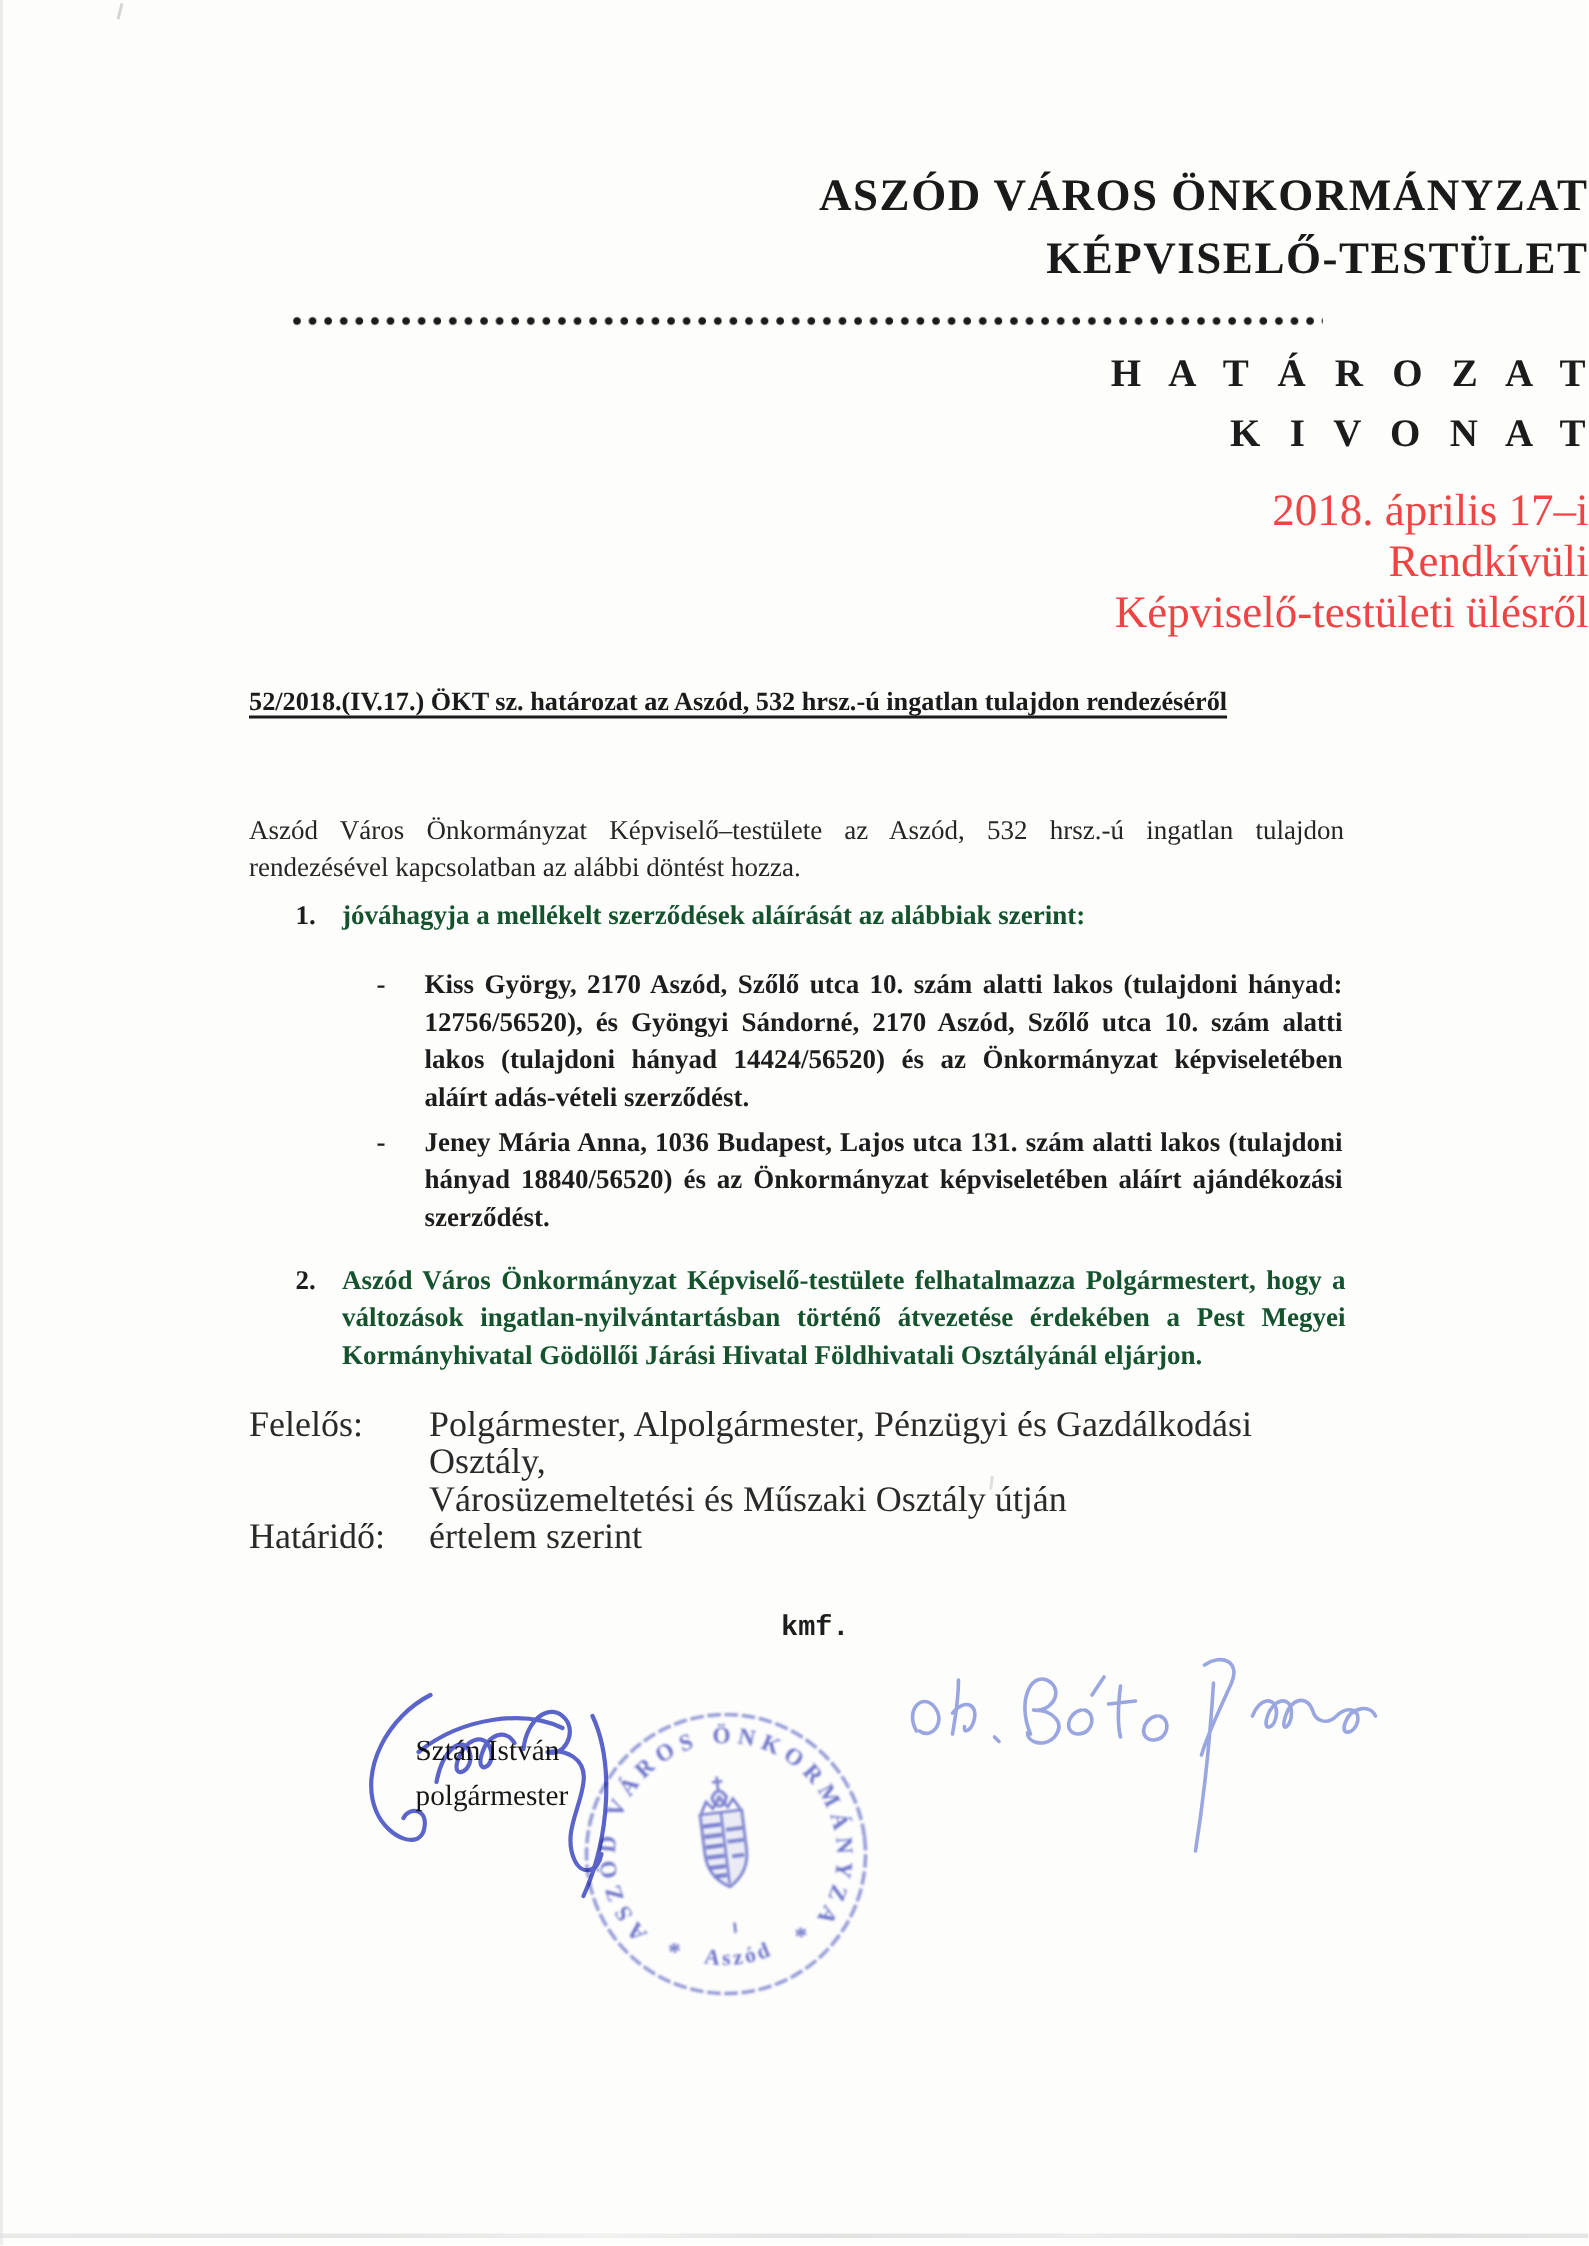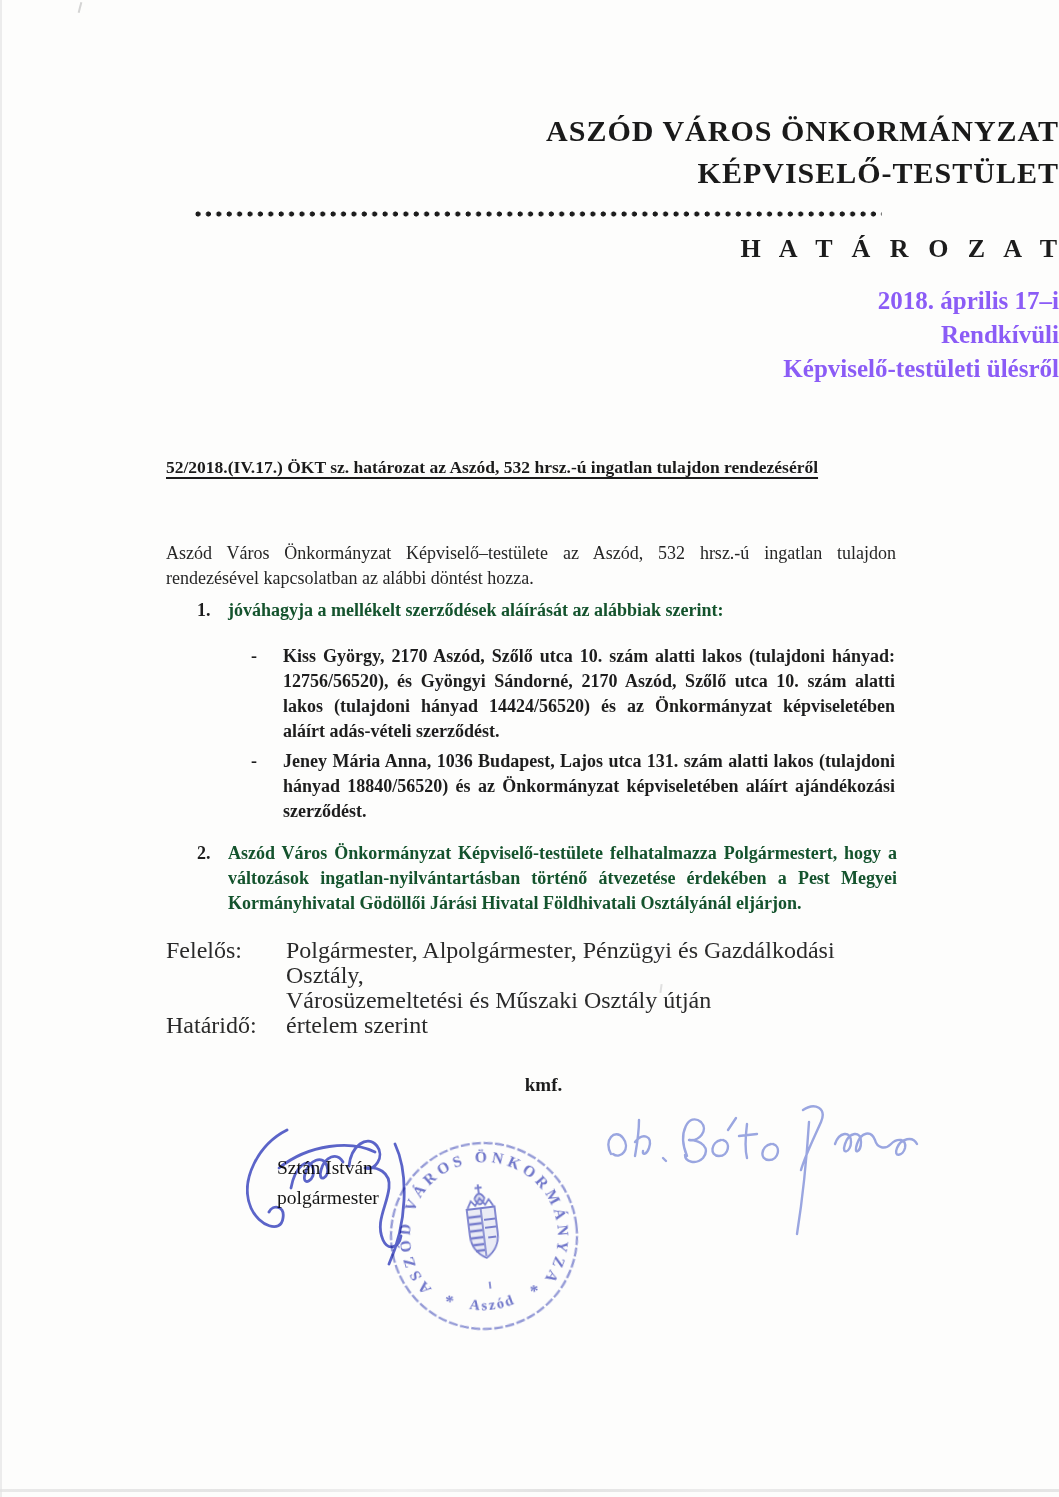--- a/index.html
+++ b/index.html
@@ -14,21 +14,21 @@
   .doc-header { position:absolute; left:0; right:0; top:110px; text-align:right; }
   .org-line { font-size:30px; line-height:42px; font-weight:bold; letter-spacing:1px; color:#1a1a1a; }
   .dotted-rule {
     margin:15px auto 0; width:688px; height:10px; transform:translateX(8px);
     background-image:radial-gradient(circle at 4px 5px, #1c1c1c 2.25px, rgba(0,0,0,0) 2.85px);
     background-size:10.4px 10px; background-repeat:repeat-x;
   }
   .doc-type { margin-top:10px;padding-left:36px; }
   .doc-type-line { font-size:26px; line-height:40px; font-weight:bold; letter-spacing:2px; word-spacing:9px; color:#1c1c1c; }
   .session { margin-top:15px; }
-  .session-line { font-size:25px; line-height:34px; font-weight:bold; color:#8b5cf6; }
+  .session-line { font-size:30px; line-height:34px; font-weight:normal; color:#ef4444; }
   
   .subject {
     position:absolute; left:166px; top:457px; white-space:nowrap;
     font-size:17.5px; font-weight:bold; color:#1b1b1b;
     text-decoration:underline; text-underline-offset:4px; text-decoration-thickness:1.8px;
   }
   .intro {
     position:absolute; left:166px; top:524px; width:730px;
     font-size:18px; line-height:25px; text-align:justify; color:#262626;margin-top:17px;
   }
@@ -40,21 +40,21 @@
   .sub-row { display:flex; margin-bottom:5px; }
   .sub-dash { width:32px; font-weight:bold; color:#1d1d1d; }
   .sub-text { width:612px; text-align:justify; font-weight:bold; color:#1d1d1d; }
   .item2 { margin-top:17px; }
   
   .meta { position:absolute; left:166px; top:938px; width:740px; font-size:24px; line-height:25px; color:#2a2a2a; }
   .meta-row { display:flex; }
   .meta-label { width:120px; }
   .meta-value { flex:1; }
   
-  .kmf { position:absolute; left:0; right:0; top:1074px; padding-left:28px; text-align:center; font-size:19px; font-weight:bold; color:#1d1d1d; }
+  .kmf { position:absolute; left:0; right:0; top:1074px; padding-left:28px; text-align:center; font-size:19px; font-weight:bold; color:#1d1d1d;font-family:Liberation Mono, monospace; }
   .signer { position:absolute; font-size:19.5px; line-height:30px; color:#161616; }
   .signer-left { left:277px; top:1153px; }
   .signer-right { left:630px; top:1153px; text-align:left; }
   .signer-right .signer-title { text-align:center; width:150px; }
   .ink { position:absolute; mix-blend-mode:multiply; }
   .sig-left-svg { left:225px; top:1104px; }
   .sig-right-svg { left:595px; top:1098px; }
   .stamp-svg { left:384px; top:1136px; }
   
   .scan-edge-left { position:absolute; left:0; top:0; width:2px; height:100%; background:#ececec; }
@@ -74,20 +74,21 @@
   <div class="scan-tick-top"></div>
   <div class="scan-tick-mid"></div>
   <div class="scan-bottom-line"></div>
 
   <div class="doc-header">
     <div class="org-line">ASZÓD VÁROS ÖNKORMÁNYZAT</div>
     <div class="org-line">KÉPVISELŐ-TESTÜLET</div>
     <div class="dotted-rule"></div>
     <div class="doc-type">
       <div class="doc-type-line">H A T Á R O Z A T</div>
+      <div class="doc-type-line">K I V O N A T</div>
     </div>
     <div class="session">
       <div class="session-line">2018. április 17–i</div>
       <div class="session-line">Rendkívüli</div>
       <div class="session-line">Képviselő-testületi ülésről</div>
     </div>
   </div>
 
   <div class="subject">52/2018.(IV.17.) ÖKT sz. határozat az Aszód, 532 hrsz.-ú ingatlan tulajdon rendezéséről</div>
 

